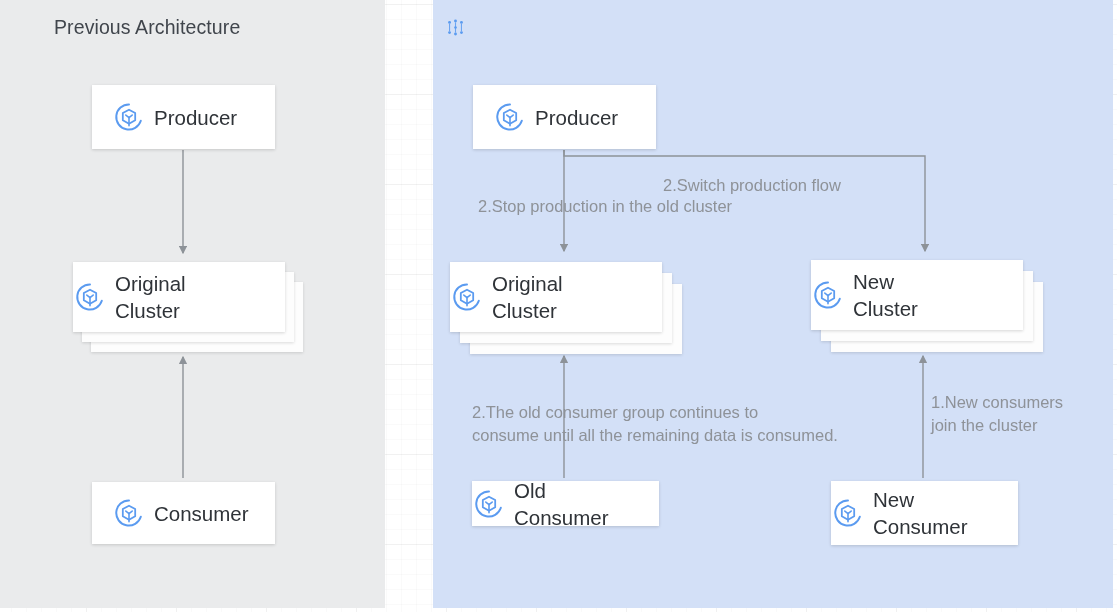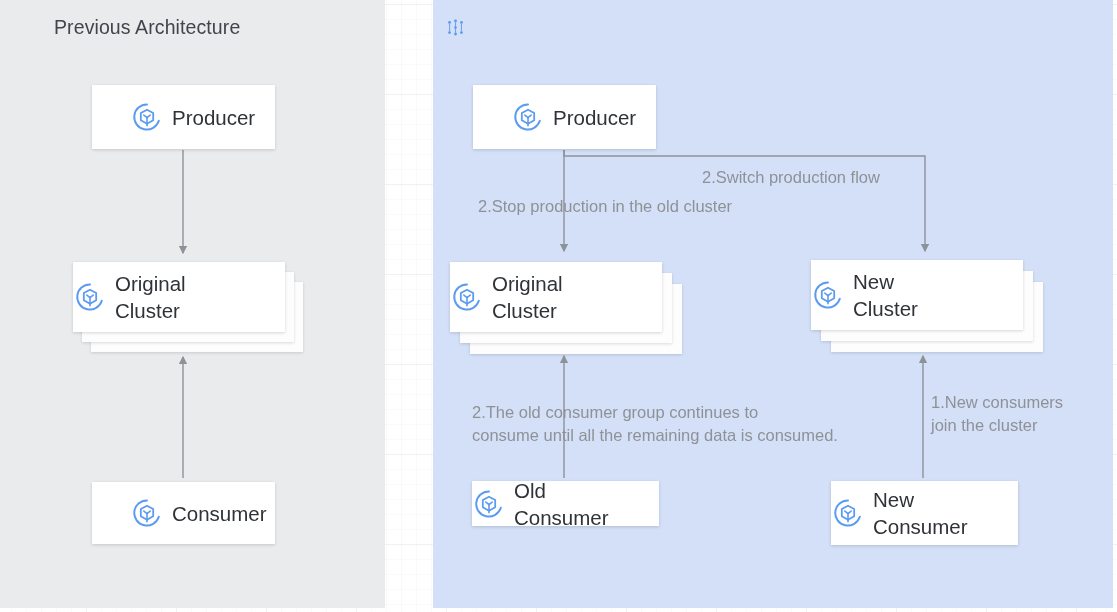--- a/index.html
+++ b/index.html
@@ -44,21 +44,21 @@
   #switch-process-icon{
     position:absolute;left:447px;top:19px;width:17px;height:17px;
   }
 
   
   .node{
     position:absolute;
     background:#ffffff;
     box-sizing:border-box;
     display:flex;align-items:center;
-    padding-left:40px;
+    padding-left:22px;
     box-shadow:0 1px 3px rgba(0,0,0,0.16);
     z-index:6;
   }
   .node .ico{
     flex:0 0 auto;width:30px;height:30px;margin-right:10px;
   }
   .node .lbl{
     font-size:20.5px;color:#2f3338;line-height:25px;white-space:pre-line;
   }
   .node.twoline{padding-left:2px;}
@@ -119,21 +119,21 @@
 
     <path d="M564 150 L564 251" stroke="#8d9298" stroke-width="1.4" fill="none" marker-end="url(#arrow)"></path>
 
     <path d="M564 150 L564 156 L925 156 L925 251" stroke="#8d9298" stroke-width="1.4" fill="none" marker-end="url(#arrow)"></path>
 
     <path d="M564 478 L564 356" stroke="#8d9298" stroke-width="1.4" fill="none" marker-end="url(#arrow)"></path>
 
     <path d="M923 478 L923 356" stroke="#8d9298" stroke-width="1.4" fill="none" marker-end="url(#arrow)"></path>
   </svg>
 
-  <div class="caption" id="cap-switch-flow" style="left:663px;top:166px;margin-left:39px;">2.Switch production flow</div>
+  <div class="caption" id="cap-switch-flow" style="left:663px;top:174px;">2.Switch production flow</div>
 
   <div class="caption" id="cap-stop-prod" style="left:478px;top:195px;">2.Stop production in the old cluster</div>
 
   <div class="caption" id="cap-old-group" style="left:472px;top:401px;">2.The old consumer group continues to
 consume until all the remaining data is consumed.</div>
 
   <div class="caption" id="cap-new-join" style="left:931px;top:391px;">1.New consumers
 join the cluster</div>
 
   <div class="node" style="left:92px;top:85px;width:183px;height:64px;">

